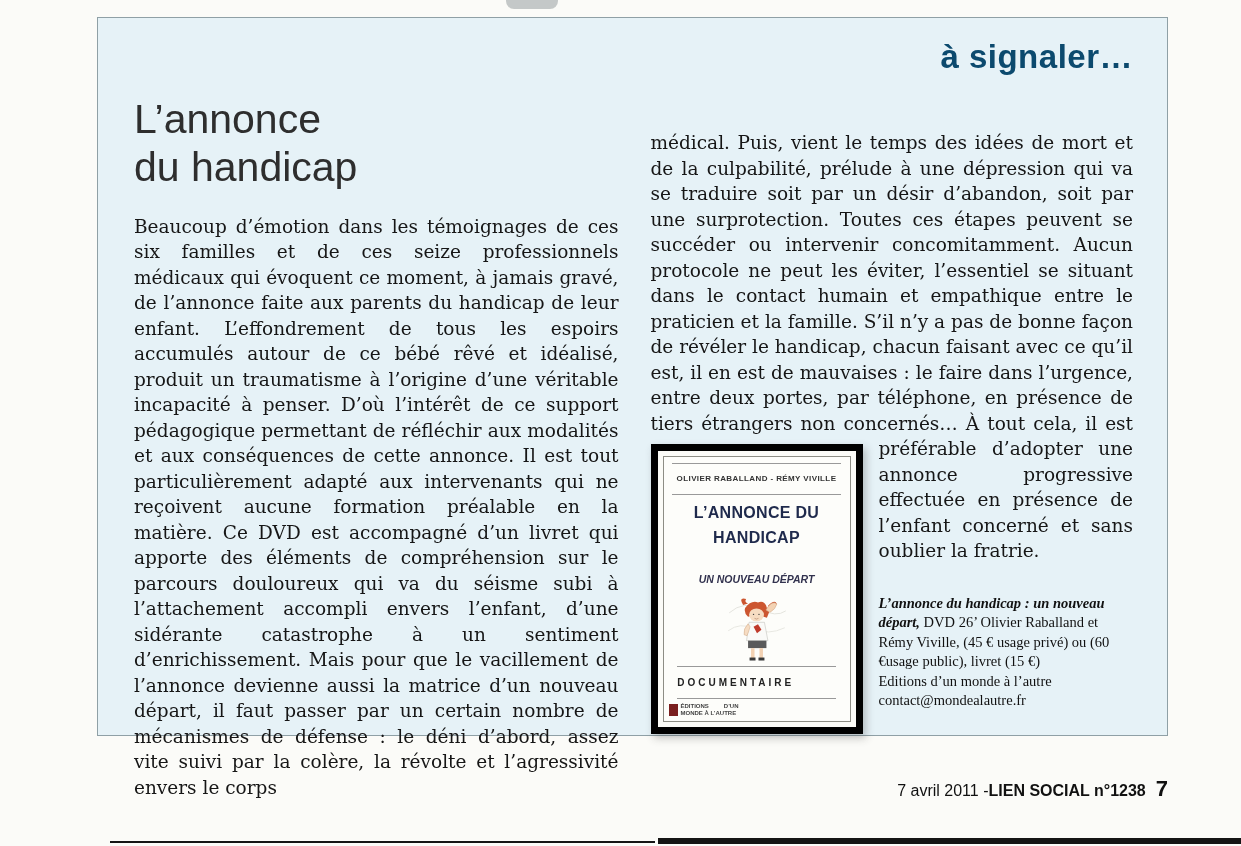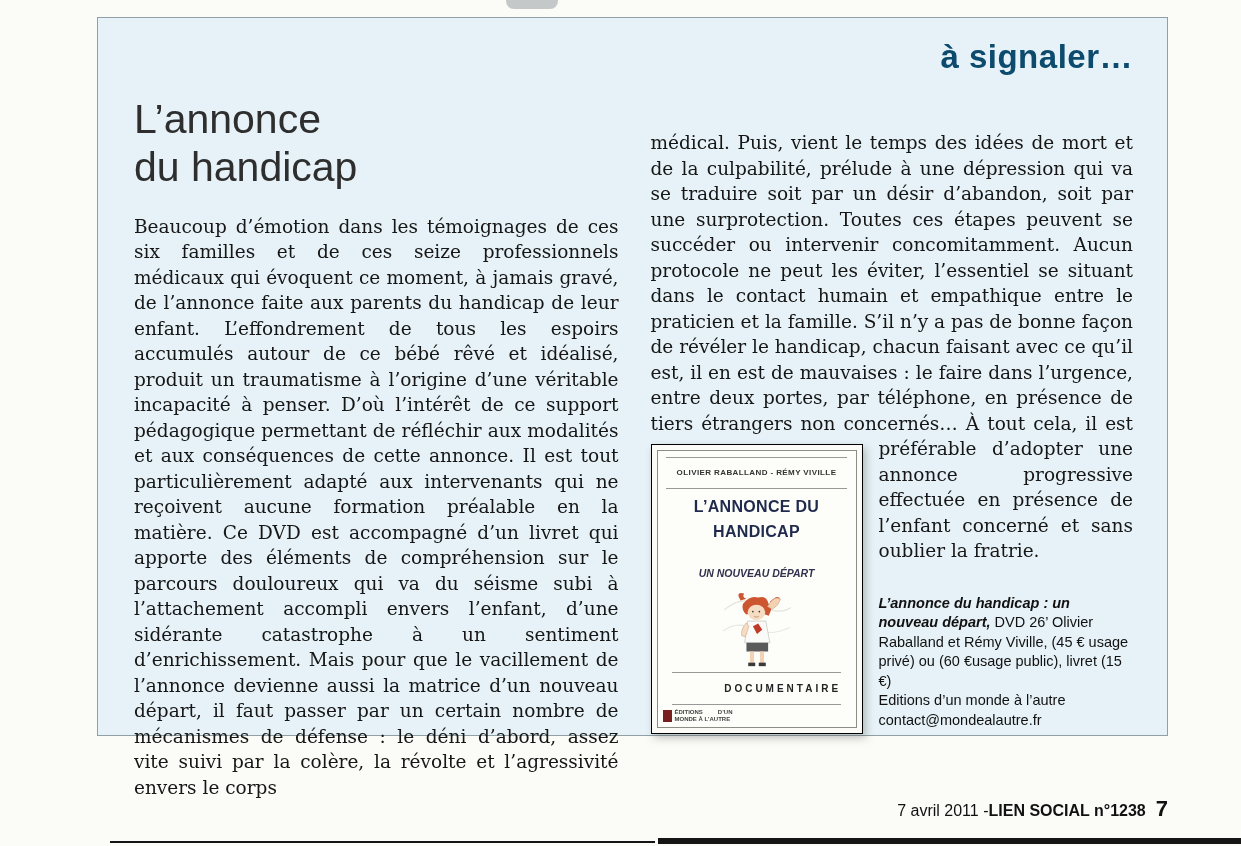--- a/index.html
+++ b/index.html
@@ -42,21 +42,21 @@
     line-height:25.5px;
     text-align:justify;
     color:#161616;
   }
   .dvd-figure {
     float:left;
     width:212px;
     height:290px;
     margin:8px 16px 6px 0;
     background:#fbfbf7;
-    border:1px solid #000000;
+    border:7px solid #000000;
     box-shadow:3px 4px 8px rgba(60,60,60,.3);
     padding:5px;
   }
   .dvd-inner {
     width:100%; height:100%;
     border:1px solid #8d8d85;
     background:#fdfdfa;
     display:flex;
     flex-direction:column;
     align-items:center;
@@ -87,21 +87,21 @@
     font-size:10.5px;
     font-weight:bold;
     font-style:italic;
     color:#32324e;
     margin-top:16px;
   }
   .dvd-art { margin-top:4px; }
   .dvd-genre {
     margin-top:3px;
     width:90%;
-    text-align:right;
+    text-align:left;
     font-size:10px;
     font-weight:bold;
     letter-spacing:3px;
     color:#222;
     border-top:1px solid #999;
     border-bottom:1px solid #999;
     padding:3px 0;
   }
   .dvd-publisher {
     align-self:flex-start;
@@ -113,33 +113,33 @@
   .dvd-logo-mark { width:9px; height:12px; background:#7a1f1f; }
   .dvd-publisher-text {
     width:58px;
     font-size:6px;
     line-height:7px;
     font-weight:bold;
     color:#444;
     text-transform:uppercase;
   }
   .caption {
-    font-family:Liberation Sans, sans-serif;
+    font-family:Liberation Serif, serif;
     font-size:14.5px;
     line-height:19.5px;
     color:#111;
     margin-top:30px;
     text-align:left;
     padding-left:32px;
   }
   .cap-bold { font-weight:bold; font-style:italic; }
   .cap-line { display:block; }
   .footer {
     position:absolute;
-    right:73px; top:796px;
+    right:73px; top:776px;
     font-family:"Liberation Sans",sans-serif;
     font-size:16px;
     color:#111;
     display:flex;
     align-items:baseline;
   }
   .footer .journal { font-weight:bold; }
   .footer .pageno { font-weight:bold; font-size:22px; margin-left:10px; }
   .artifact { position:absolute; background:#151515; }
   .smudge {

